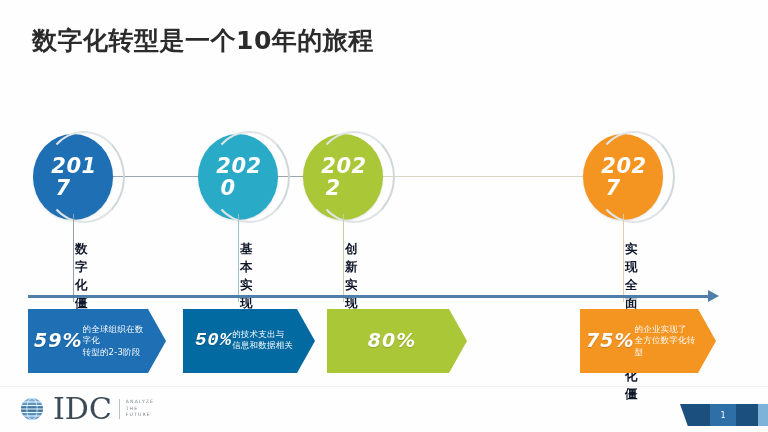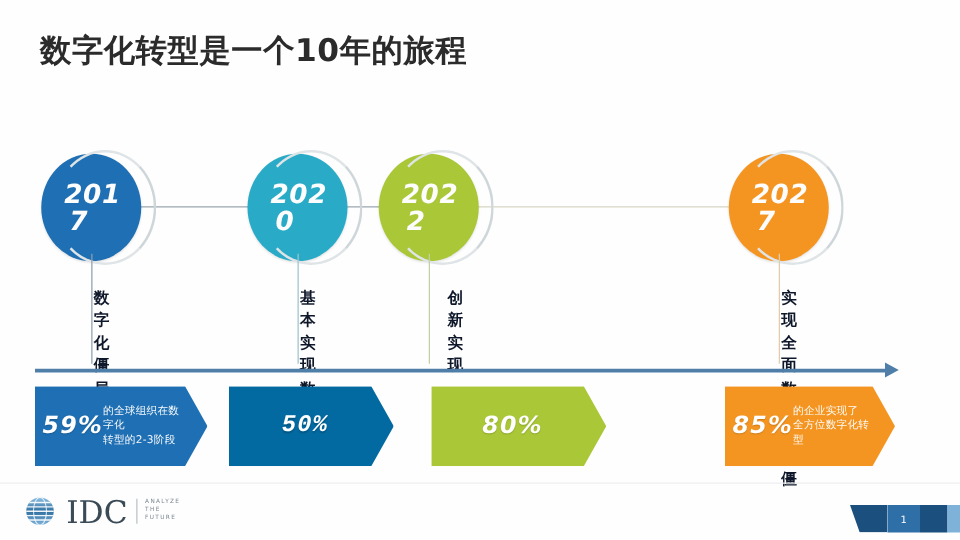--- a/index.html
+++ b/index.html
@@ -19,21 +19,21 @@
   .title{
     position:absolute;left:32px;top:24px;
     font-size:25px;font-weight:bold;
     color:#2b2b2b;
     letter-spacing:0.5px;
     white-space:nowrap;
     text-shadow:0 1px 0 rgba(255,255,255,.6);
   }
 
   
-  .timeline{position:absolute;left:0;top:5px;width:768px;height:300px;}
+  .timeline{position:absolute;left:0;top:16px;width:768px;height:300px;}
 
   .connector{
     position:absolute;height:1px;background:#b9b9b9;top:160px;
   }
   .connector.c1{left:112px;width:88px;background:#9aa7b0;}
   .connector.c2{left:276px;width:30px;background:#9aa7b0;}
   .connector.c3{left:381px;width:202px;background:#d8d5c2;}
 
   .stem{
     position:absolute;width:1px;top:198px;height:88px;
@@ -129,21 +129,21 @@
   }
   .logo{
     position:absolute;left:18px;top:394px;
     display:flex;align-items:center;height:30px;
   }
   .logo-globe{
     width:28px;height:28px;position:relative;margin-right:7px;
   }
   .logo-text{
     font-family:"DejaVu Serif","Liberation Serif",serif;
-    font-size:25px;color:#3b4a57;letter-spacing:0px;line-height:1;
+    font-size:30px;color:#3b4a57;letter-spacing:0px;line-height:1;
   }
   .logo-div{
     width:1px;height:20px;background:#b9c2c9;margin:0 6px 0 7px;
   }
   .logo-tag{
     font-size:4.6px;color:#7b8891;line-height:1.45;
     letter-spacing:1.1px;white-space:pre-line;
     text-transform:uppercase;
   }
   .pagebox{
@@ -200,21 +200,21 @@
     </div>
     <div class="stem" style="left:238px;background:#9fc3cd;"></div>
 
     <div class="node" style="left:303px;">
       <div class="circle" style="background:#a9c736;"></div>
       <div class="crescent"></div>
       <div class="year">
         <span class="yr-a">202</span>
         <span class="yr-b">2</span>
       </div>
-      <div class="nodelabel" style="left:42px;margin-left:13px;">创新实现</div>
+      <div class="nodelabel" style="left:42px;">创新实现</div>
     </div>
     <div class="stem" style="left:343px;background:#c4cfa3;"></div>
 
     <div class="node" style="left:583px;">
       <div class="circle" style="background:#f49521;"></div>
       <div class="crescent"></div>
       <div class="year">
         <span class="yr-a">202</span>
         <span class="yr-b">7</span>
       </div>
@@ -229,28 +229,30 @@
   <div class="axis-head"></div>
 
   <div class="chev" style="left:28px;width:138px;background:#1e6fb3;">
     <div class="pct">59%</div>
     <div class="desc">的全球组织在数字化
 转型的2-3阶段</div>
   </div>
 
   <div class="chev" style="left:183px;width:132px;background:#0369a1;font-family:Liberation Mono, monospace;">
     <div class="pct">50%</div>
-  </div>
-
-  <div class="chev" style="left:327px;width:140px;background:#a9c736;margin-left:18px;">
+    <div class="desc">的技术支出与
+信息和数据相关</div>
+  </div>
+
+  <div class="chev" style="left:327px;width:140px;background:#a9c736;">
     <div class="pct">80%</div>
   </div>
 
   <div class="chev" style="left:580px;width:136px;background:#f49521;">
-    <div class="pct">85%</div>
+    <div class="pct">75%</div>
     <div class="desc">的企业实现了
 全方位数字化转型</div>
   </div>
 
   <div class="footer-rule"></div>
 
   <div class="logo">
     <div class="logo-globe">
       <svg width="28" height="28" viewBox="0 0 28 28" aria-hidden="true">
         <defs>

